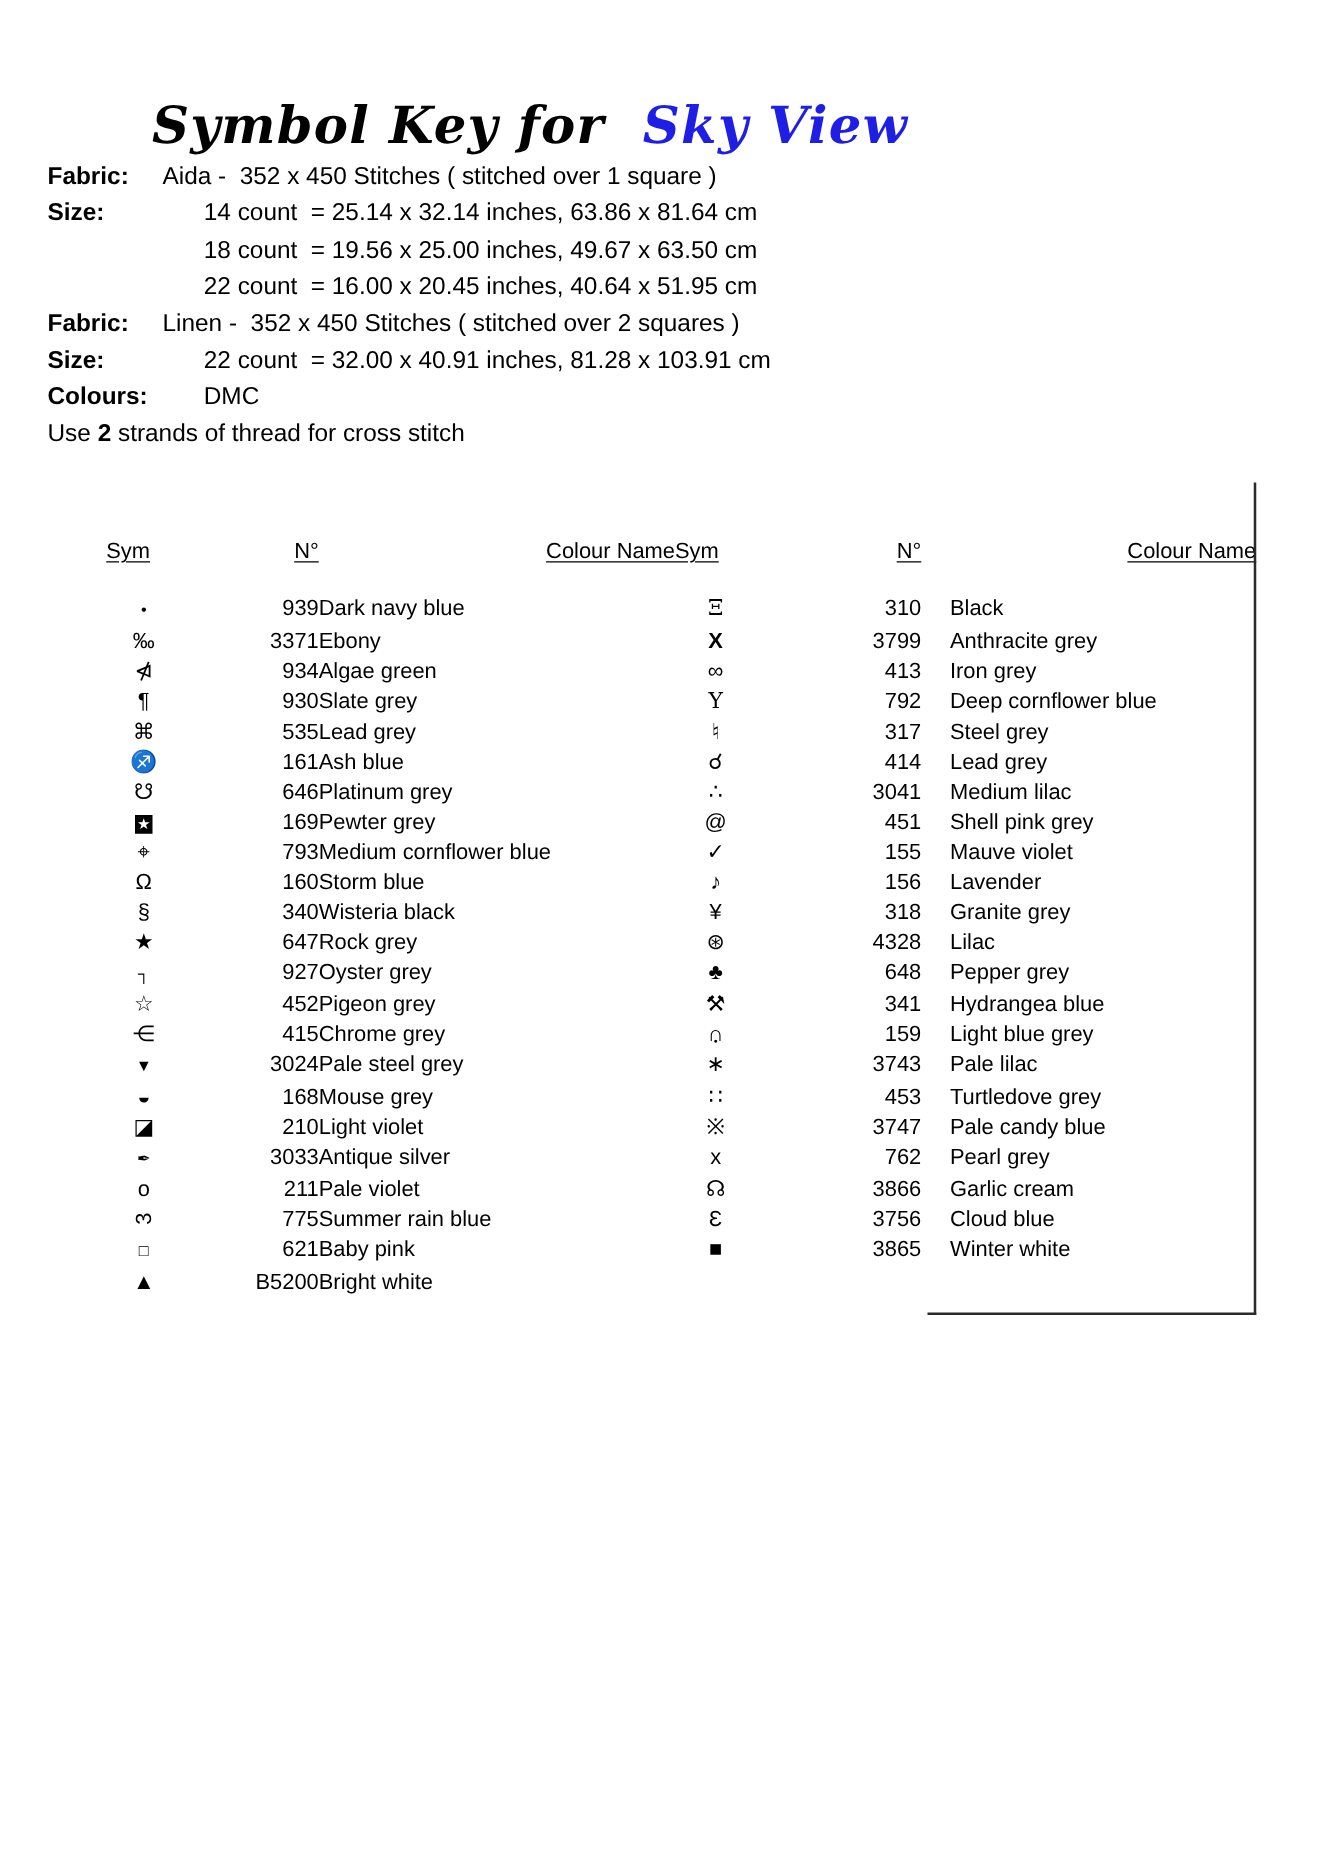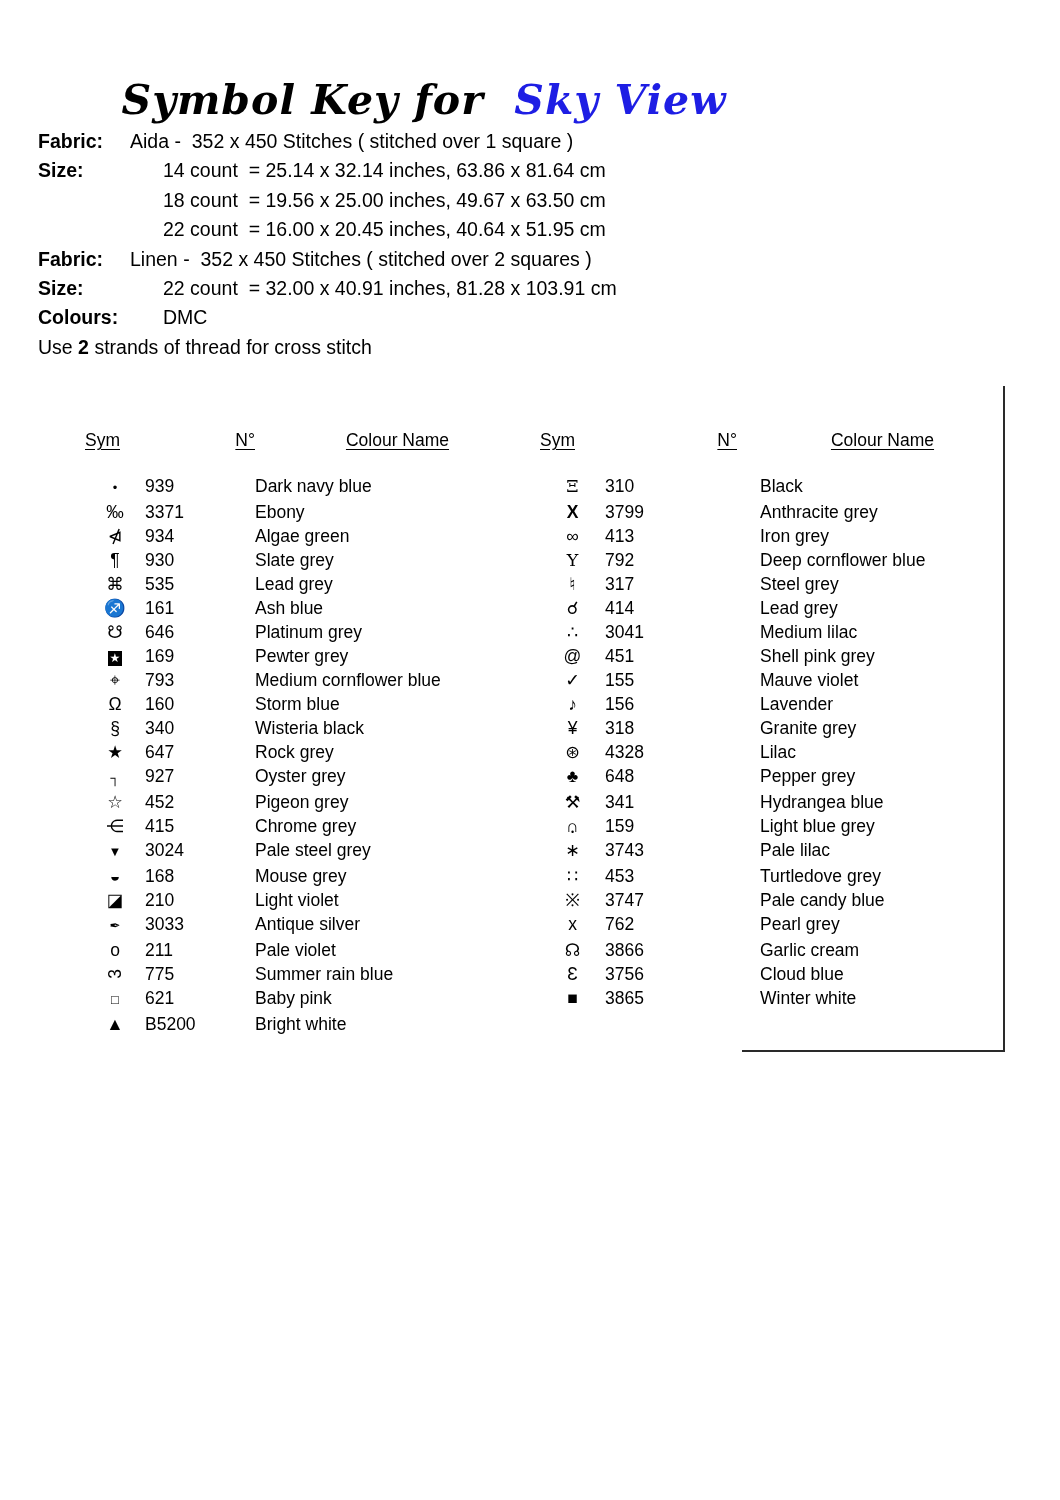--- a/index.html
+++ b/index.html
@@ -33,25 +33,25 @@
   table.key col.c-rsym{width:65px;}
   table.key col.c-rnum{width:132px;}
   table.key col.c-rname{width:268px;}
   table.key th{
     font-weight:normal;text-decoration:underline;text-underline-offset:3px;
     height:26px;padding:0;vertical-align:top;line-height:20px;font-size:17.5px;
   }
   th.h-sym-l{text-align:left;}
   th.h-sym-r{text-align:left;padding-left:20px;}
   th.h-num{text-align:right;}
-  th.h-name{text-align:center;padding-left:28px;}
+  th.h-name{text-align:right;padding-left:28px;}
   th.h-name.r{padding-left:23px;}
   table.key td{padding:0;height:24px;line-height:24px;vertical-align:top;}
   td.sym{text-align:center;}
-  td.num{text-align:left;font-variant-numeric:tabular-nums;}
+  td.num{text-align:right;font-variant-numeric:tabular-nums;}
   td.name{padding-left:28px;}
   td.name.r{padding-left:23px;}
   tbody tr:first-child td{padding-top:18px;}
   
   td.sym span{display:inline-block;}
   td.sym.sm span{font-size:13px;}
   td.sym.b span{font-weight:bold;}
   td.sym.serif span{font-family:"DejaVu Serif",serif;}
   td.sym.inv span{background:#000;color:#fff;font-size:12px;line-height:15px;padding:0 2px;}
   td.sym.rot span{transform:rotate(-90deg);}

